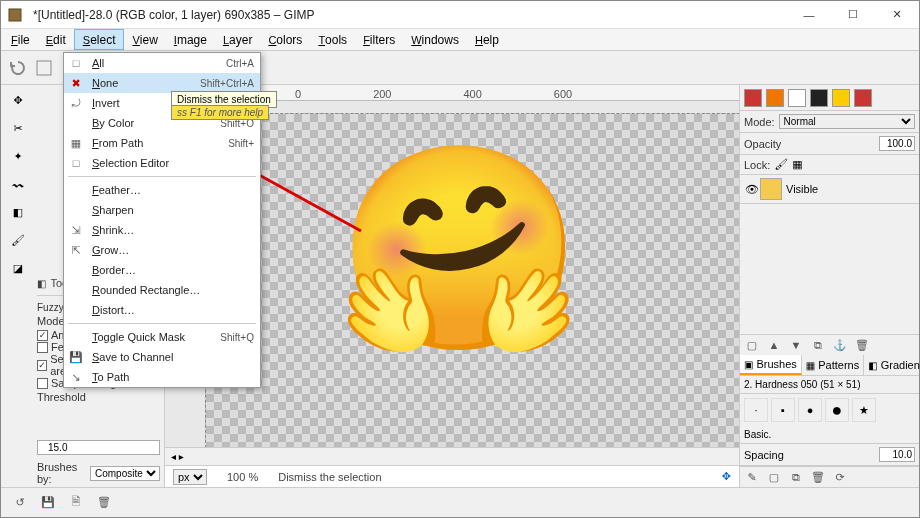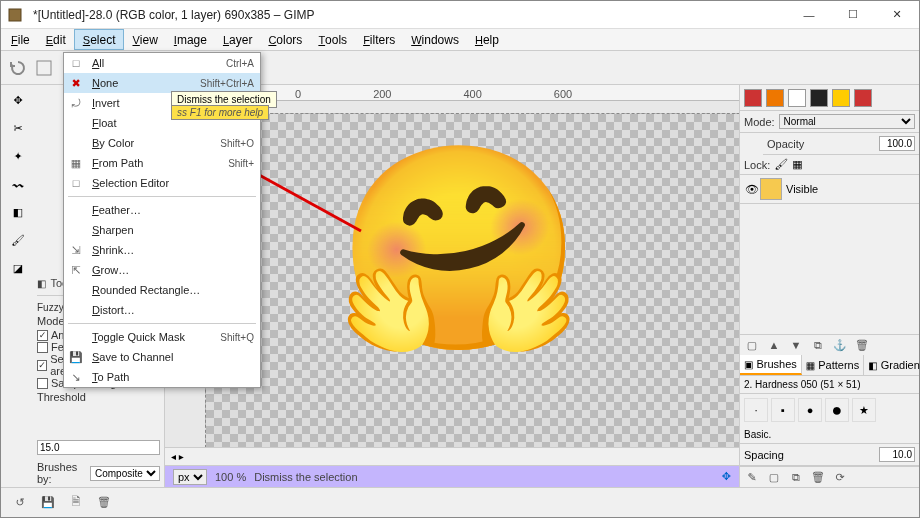--- a/index.html
+++ b/index.html
@@ -29,40 +29,40 @@
 .toolbox { width: 34px; background: #f0f0f0; display: flex; flex-direction: column; align-items: center; gap: 6px; padding: 4px 0; }
 .toolbox .tool { width: 22px; height: 22px; display:flex;align-items:center;justify-content:center; }
 
 
 .tooloptions { width: 130px; background: #f0f0f0; border-right: 1px solid #ccc; padding: 2px 4px 2px 2px; display:flex; flex-direction:column; gap:2px; }
 .tooloptions .sep { height:1px;background:#ccc;margin:4px 0;}
 .tooloptions .hdr { font-size:10px;color:#444;display:flex;align-items:center;gap:4px;}
 .tooloptions .row { display:flex;align-items:center;gap:3px;font-size:10px;color:#333;}
 .tooloptions .chk { width:11px;height:11px;border:1px solid #666;display:inline-flex;align-items:center;justify-content:center;background:#fff;font-size:9px;}
 .tooloptions select, .tooloptions input { font-size:10px;border:1px solid #aaa;background:#fff;}
-.tooloptions input[type=text]{width:100%;padding:1px 2px;margin-top:35px;}
+.tooloptions input[type=text]{width:100%;padding:1px 10px;margin-top:35px;}
 
 
 .canvaswrap { flex: 1; display:flex; flex-direction:column; background:#e8e8e8; min-width:0;}
 .ruler-h { height:16px; background:#f4f4f4;border-bottom:1px solid #bbb;font-size:9px;color:#555;display:flex;align-items:flex-end;gap:72px;padding-left:130px;}
 .canvasinner { flex:1; position:relative; overflow:hidden; }
 .checker { position:absolute; left:40px; top:12px; width:560px; height:340px;
   background-image:
    linear-gradient(45deg,#bbb 25%,transparent 25%),
    linear-gradient(-45deg,#bbb 25%,transparent 25%),
    linear-gradient(45deg,transparent 75%,#bbb 75%),
    linear-gradient(-45deg,transparent 75%,#bbb 75%);
   background-size:16px 16px;
   background-position:0 0,0 8px,8px -8px,-8px 0;
   background-color:#ddd;
   border:1px dashed #888;
 }
 .emoji { position:absolute; left:170px; top:48px; font-size:200px; line-height:1; }
 .scroll-h { height:18px;border-top:1px solid #ccc;background:#f0f0f0;display:flex;align-items:center;gap:6px;padding:0 6px;font-size:10px;}
-.statusbar { height:22px;border-top:1px solid #ccc;background:#c4b5fd;display:flex;align-items:center;gap:8px;padding:0 8px;font-size:10px;color:#444;}
+.statusbar { height:22px;border-top:1px solid #ccc;background:#ffffff;display:flex;align-items:center;gap:20px;padding:0 8px;font-size:10px;color:#444;}
 
 
 .rightpanels { width:180px; background:#f0f0f0; border-left:1px solid #ccc; display:flex; flex-direction:column; }
 .rightpanels .tabstrip { height:26px;display:flex;align-items:center;gap:4px;padding:2px 4px;border-bottom:1px solid #ccc;}
 .rightpanels .tabstrip .sw { width:18px;height:18px;border:1px solid #999;}
 .rightpanels .panel { padding:3px 4px;font-size:10px;border-bottom:1px solid #ccc;}
 .rightpanels .panel .lbl { color:#333;}
 .rightpanels input.num { width:36px;border:1px solid #aaa;font-size:10px;text-align:right;padding:1px 2px;}
 .rightpanels select { border:1px solid #aaa;font-size:10px;flex:1;}
 .rightpanels .layerthumb { width:22px;height:22px;background:#f6c94f;display:inline-block;margin-right:4px;border:1px solid #aaa;}
@@ -210,21 +210,21 @@
         <span class="sw" style="background:#e70;"></span>
         <span class="sw" style="background:#fff;"></span>
         <span class="sw" style="background:#222;"></span>
         <span class="sw" style="background:#fc0;"></span>
         <span class="sw" style="background:#c33;"></span>
       </div>
       <div class="panel" style="display:flex;gap:4px;align-items:center;">
         <span class="lbl">Mode:</span>
         <select><option>Normal</option></select>
       </div>
-      <div class="panel" style="display:flex;gap:4px;align-items:center;margin-left:23px;">
+      <div class="panel" style="display:flex;gap:4px;align-items:center;">
         <span class="lbl" style="flex:1;">Opacity</span>
         <input class="num" value="100.0" style="">
       </div>
       <div class="panel" style="display:flex;gap:4px;align-items:center;">
         <span class="lbl">Lock:</span>
         <span>🖌</span>
         <span>▦</span>
       </div>
       <div class="panel" style="display:flex;align-items:center;">
         <span class="eye">👁</span>
@@ -287,25 +287,20 @@
         <span class="dlabel"><span style="text-decoration:underline">N</span>one</span>
         <span class="daccel">Shift+Ctrl+A</span>
       </div>
       <div class="ditem">
         <span class="dicon" style="color:#666">⤾</span>
         <span class="dlabel"><span style="text-decoration:underline">I</span>nvert</span>
         <span class="daccel"></span>
       </div>
       <div class="ditem">
         <span class="dicon" style="color:#666"></span>
-        <span class="dlabel"><span style="text-decoration:underline">F</span>loat</span>
-        <span class="daccel"></span>
-      </div>
-      <div class="ditem">
-        <span class="dicon" style="color:#666"></span>
         <span class="dlabel"><span style="text-decoration:underline">B</span>y Color</span>
         <span class="daccel">Shift+O</span>
       </div>
       <div class="ditem">
         <span class="dicon" style="color:#666">▦</span>
         <span class="dlabel"><span style="text-decoration:underline">F</span>rom Path</span>
         <span class="daccel">Shift+</span>
       </div>
       <div class="ditem">
         <span class="dicon" style="color:#666">□</span>
@@ -324,20 +319,25 @@
         <span class="daccel"></span>
       </div>
       <div class="ditem">
         <span class="dicon" style="color:#666">⇲</span>
         <span class="dlabel"><span style="text-decoration:underline">S</span>hrink…</span>
         <span class="daccel"></span>
       </div>
       <div class="ditem">
         <span class="dicon" style="color:#666">⇱</span>
         <span class="dlabel"><span style="text-decoration:underline">G</span>row…</span>
+        <span class="daccel"></span>
+      </div>
+      <div class="ditem">
+        <span class="dicon" style="color:#666"></span>
+        <span class="dlabel"><span style="text-decoration:underline">B</span>order…</span>
         <span class="daccel"></span>
       </div>
       <div class="ditem">
         <span class="dicon" style="color:#666"></span>
         <span class="dlabel"><span style="text-decoration:underline">R</span>ounded Rectangle…</span>
         <span class="daccel"></span>
       </div>
       <div class="ditem">
         <span class="dicon" style="color:#666"></span>
         <span class="dlabel"><span style="text-decoration:underline">D</span>istort…</span>

